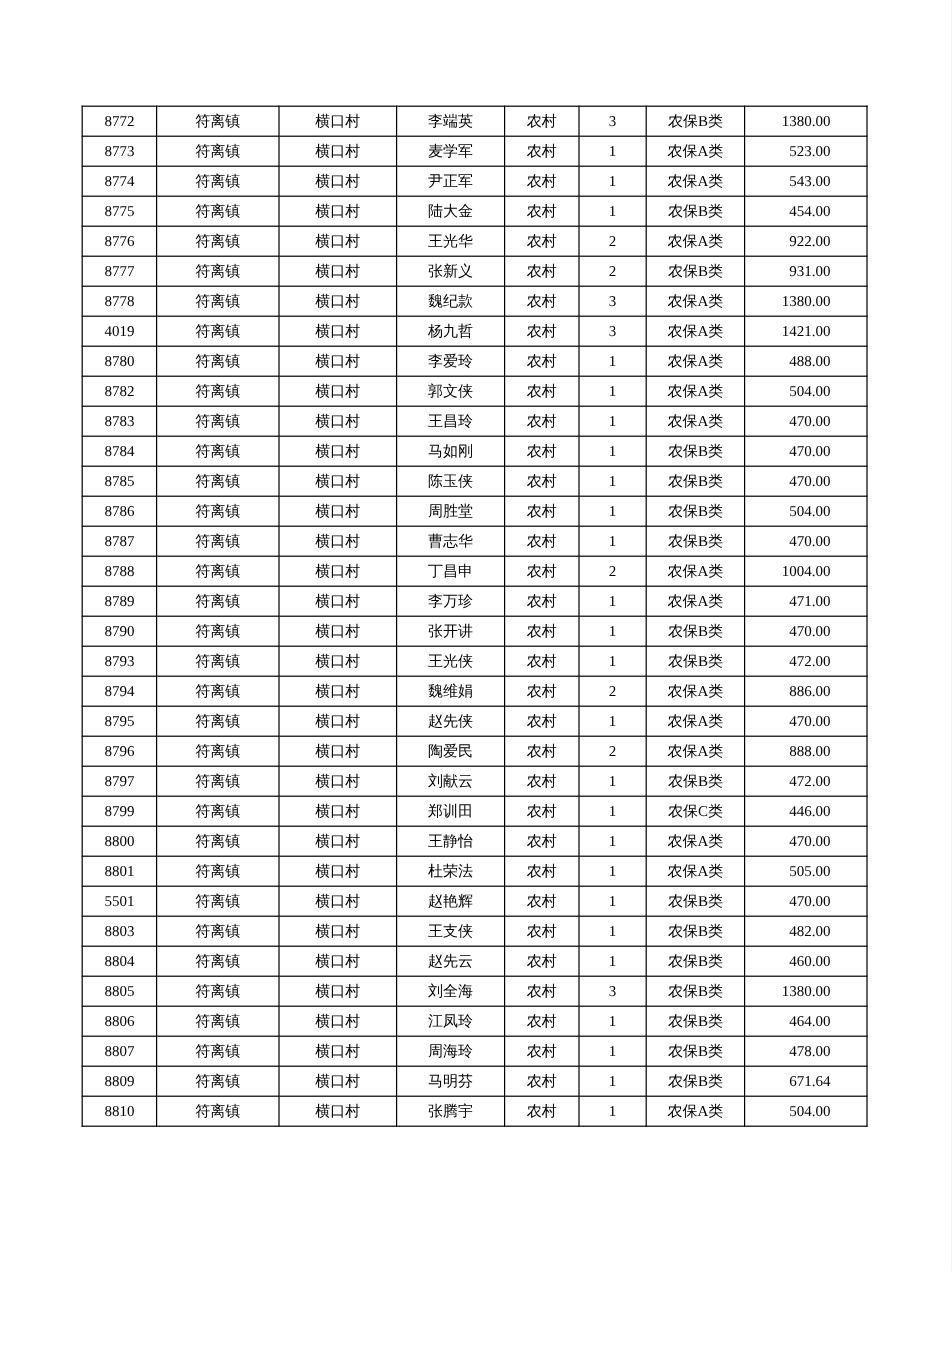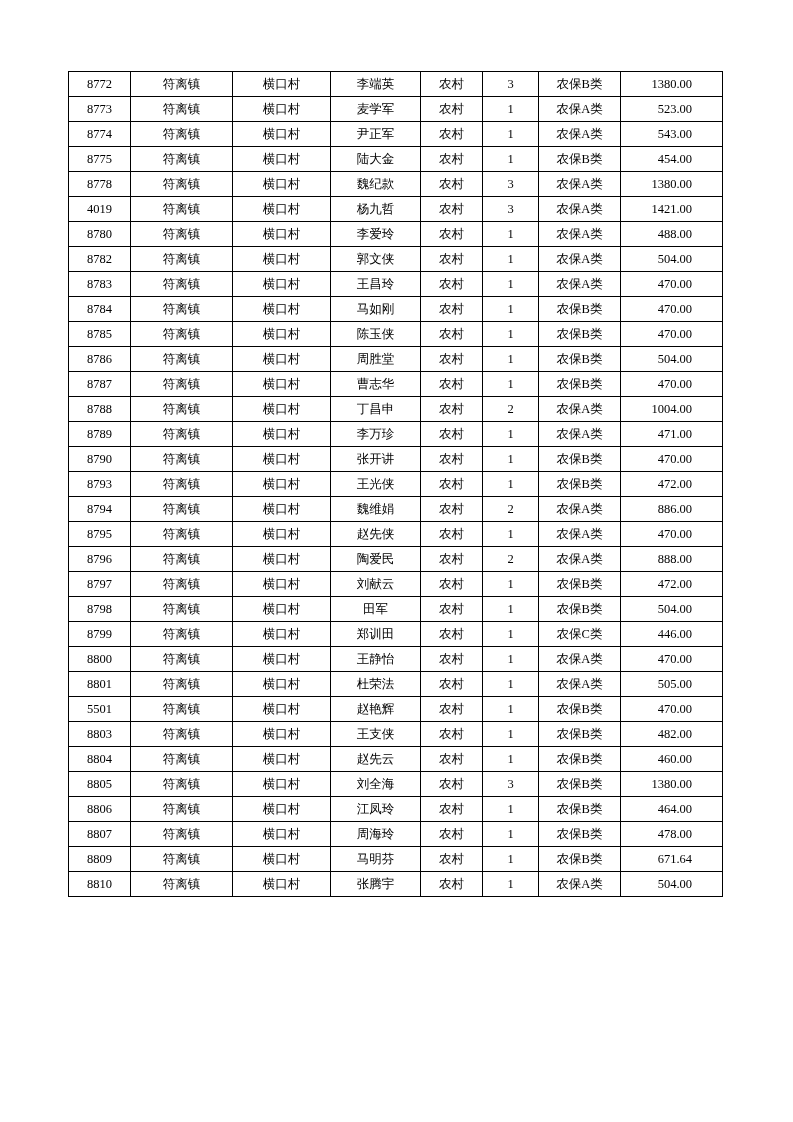--- a/index.html
+++ b/index.html
@@ -11,21 +11,21 @@
     position: relative;
     width: 793px;
     height: 1122px;
     margin: 0 auto;
     background: #ffffff;
     overflow: hidden;
   }
   .data-table {
     position: absolute;
     left: 68px;
-    top: 71px;
+    top: 88px;
     width: 654px;
     border-collapse: collapse;
     table-layout: fixed;
     font-size: 12.5px;
     color: #000000;
   }
   .data-table td {
     border: 1px solid #000000;
     height: 25px;
     text-align: center;
@@ -98,20 +98,40 @@
           <td>8775</td>
           <td>符离镇</td>
           <td>横口村</td>
           <td>陆大金</td>
           <td>农村</td>
           <td>1</td>
           <td>农保B类</td>
           <td class="col-amount">454.00</td>
         </tr>
         <tr>
+          <td>8776</td>
+          <td>符离镇</td>
+          <td>横口村</td>
+          <td>王光华</td>
+          <td>农村</td>
+          <td>2</td>
+          <td>农保A类</td>
+          <td class="col-amount">922.00</td>
+        </tr>
+        <tr>
+          <td>8777</td>
+          <td>符离镇</td>
+          <td>横口村</td>
+          <td>张新义</td>
+          <td>农村</td>
+          <td>2</td>
+          <td>农保B类</td>
+          <td class="col-amount">931.00</td>
+        </tr>
+        <tr>
           <td>8778</td>
           <td>符离镇</td>
           <td>横口村</td>
           <td>魏纪款</td>
           <td>农村</td>
           <td>3</td>
           <td>农保A类</td>
           <td class="col-amount">1380.00</td>
         </tr>
         <tr>
@@ -266,30 +286,20 @@
         </tr>
         <tr>
           <td>8797</td>
           <td>符离镇</td>
           <td>横口村</td>
           <td>刘献云</td>
           <td>农村</td>
           <td>1</td>
           <td>农保B类</td>
           <td class="col-amount">472.00</td>
-        </tr>
-        <tr>
-          <td>8798</td>
-          <td>符离镇</td>
-          <td>横口村</td>
-          <td>田军</td>
-          <td>农村</td>
-          <td>1</td>
-          <td>农保B类</td>
-          <td class="col-amount">504.00</td>
         </tr>
         <tr>
           <td>8799</td>
           <td>符离镇</td>
           <td>横口村</td>
           <td>郑训田</td>
           <td>农村</td>
           <td>1</td>
           <td>农保C类</td>
           <td class="col-amount">446.00</td>

